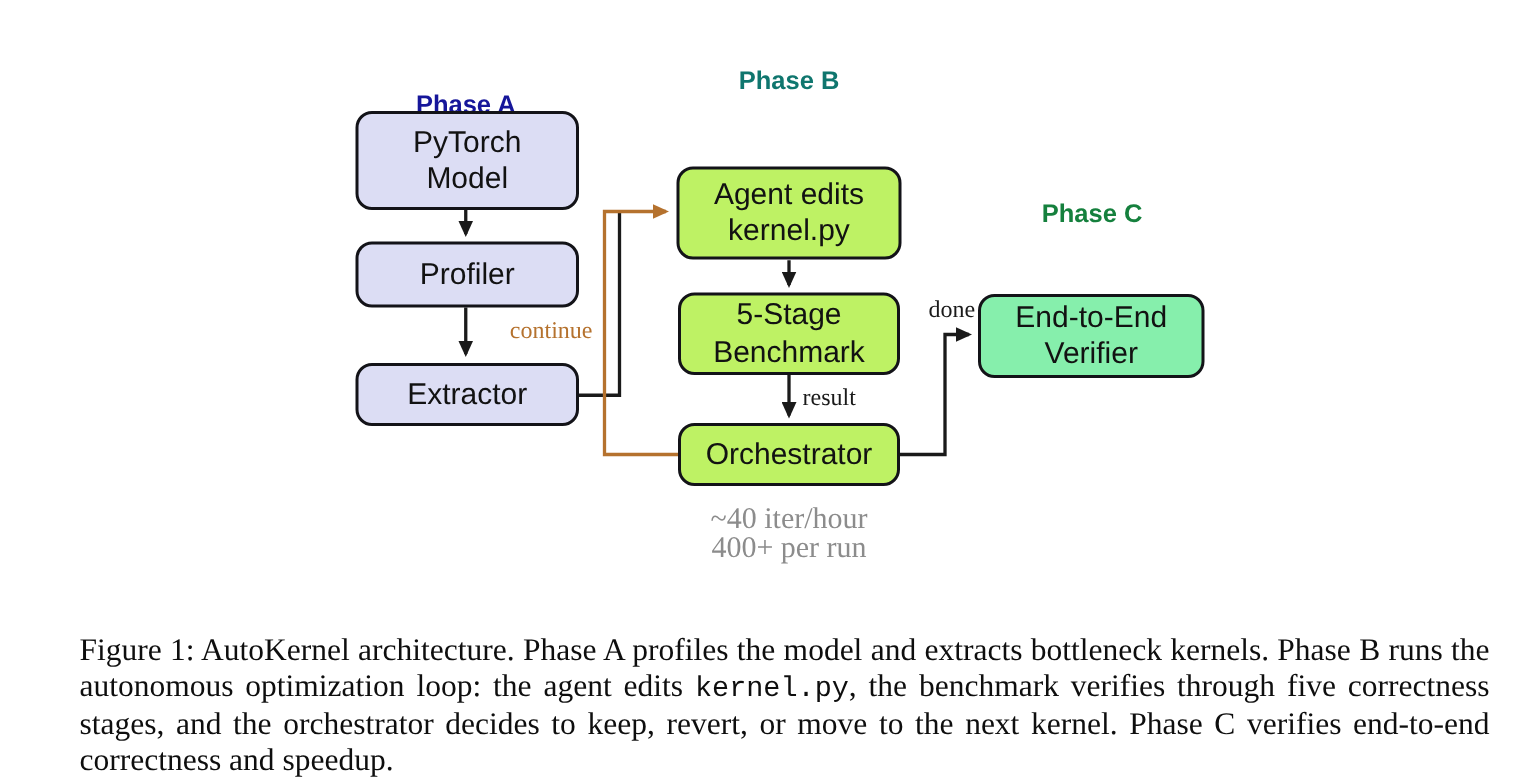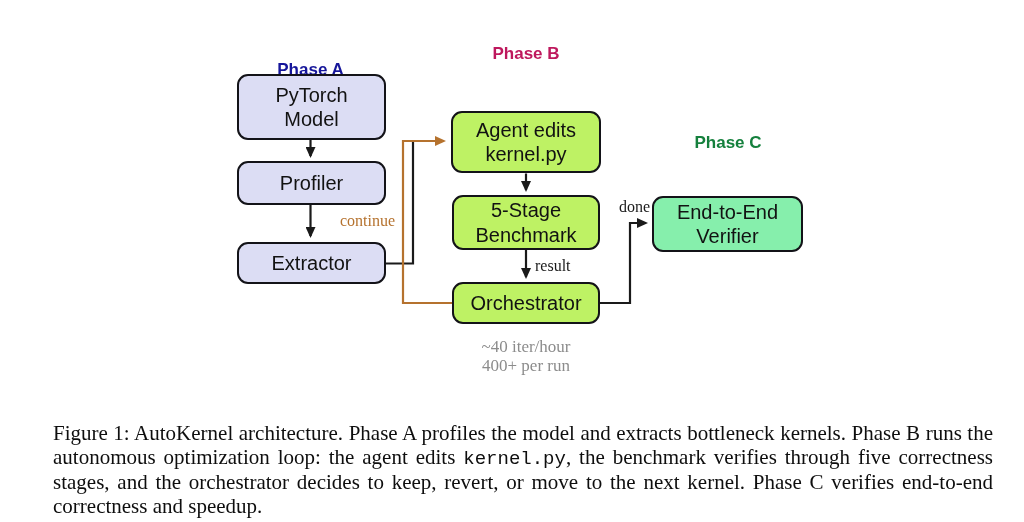--- a/index.html
+++ b/index.html
@@ -10,27 +10,27 @@
         display:flex;align-items:center;justify-content:center;text-align:center;
         border:2.5px solid #131318;border-radius:11px;
         font-size:20px;line-height:1.22;color:#121212;white-space:pre-line;
         font-family:"Liberation Sans",sans-serif;}
   .lav{background:#dcddf4;}
   .cream{background:#bef264;}
   .green{background:#86efac;}
   .phase-label{position:absolute;z-index:2;text-align:center;font-weight:bold;
         font-size:17px;font-family:"Liberation Sans",sans-serif;}
   .phase-a{color:#16169a;margin-top:16px;}
-  .phase-b{color:#be185d;text-align:center;}
+  .phase-b{color:#0f766e;text-align:center;}
   .phase-c{color:#15803d;}
   .edge-label{position:absolute;z-index:2;font-family:"Liberation Serif",serif;
         font-size:16px;color:#1a1a1a;}
   .edge-label.brown{color:#b5722e;}
   .stats{position:absolute;z-index:2;text-align:center;font-family:"Liberation Serif",serif;
-        font-size:17px;line-height:19px;color:#8c8c8c;}
+        font-size:20px;line-height:19px;color:#8c8c8c;}
   .caption{position:absolute;left:53px;top:401px;width:940px;z-index:2;
         font-family:"Liberation Serif",serif;font-size:21px;line-height:23.5px;
         color:#0e0e0e;text-align:justify;}
   .caption .mono{font-family:"Liberation Mono",monospace;font-size:19px;}
 </style>
 </head>
 <body>
 
 <div class="page">
 

